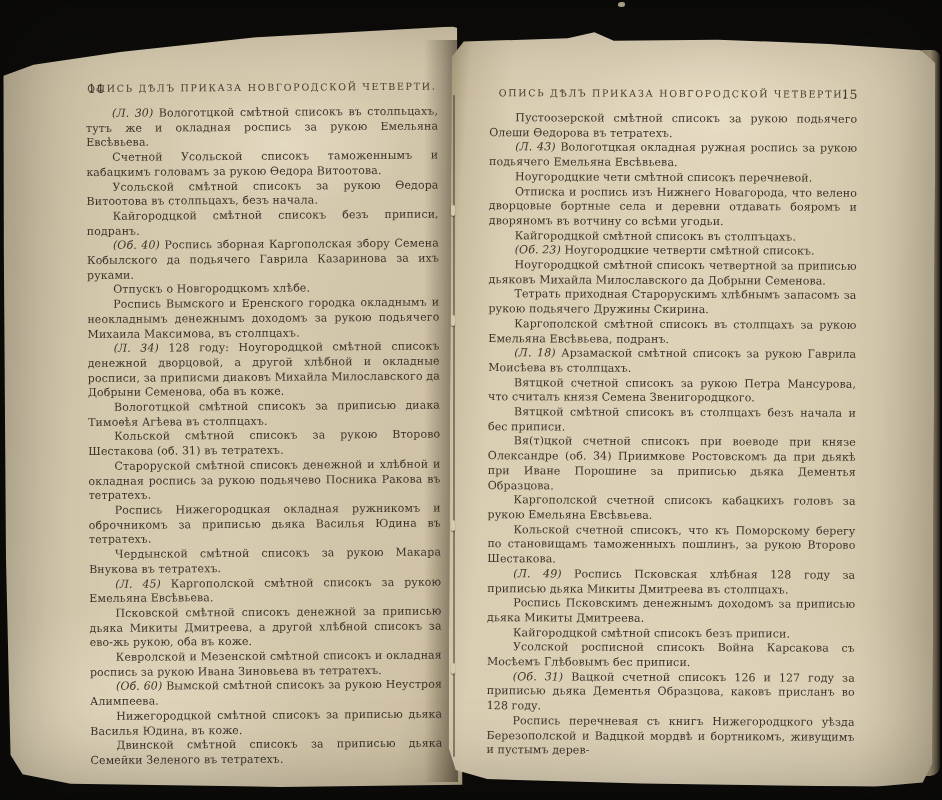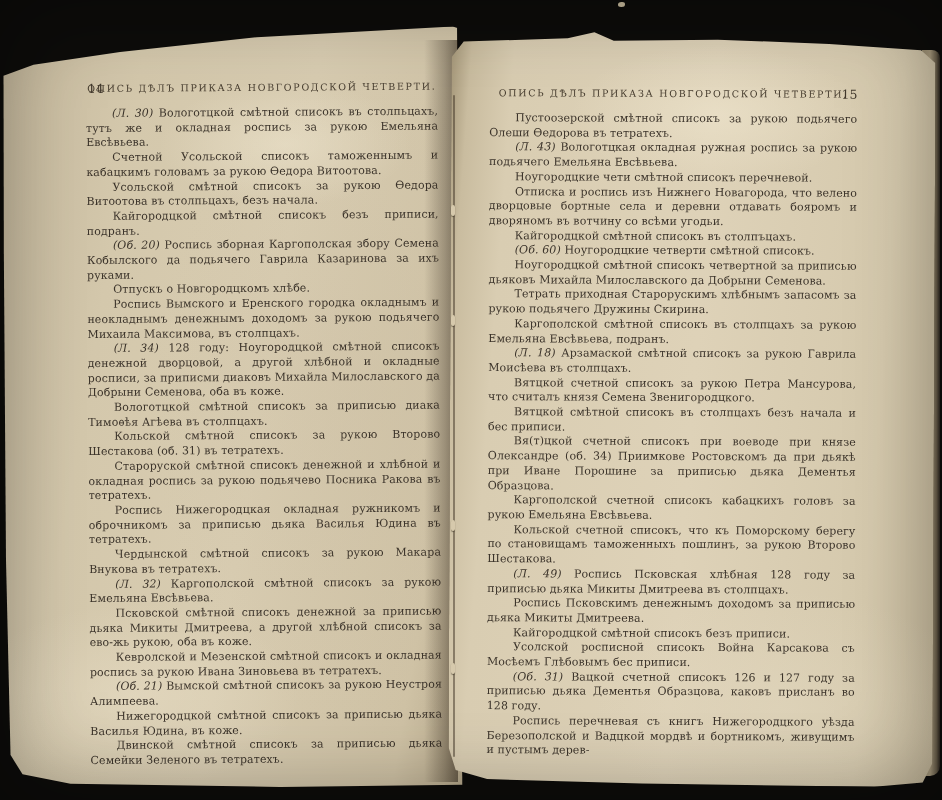--- a/index.html
+++ b/index.html
@@ -106,54 +106,54 @@
     <div class="text-col">
       <div class="running-header">
         <span class="page-number">14</span>
         <span class="running-title">ОПИСЬ ДѢЛЪ ПРИКАЗА НОВГОРОДСКОЙ ЧЕТВЕРТИ.</span>
       </div>
       <div class="paragraphs">
           <p><em>(Л. 30) </em>Вологотцкой смѣтной списокъ въ столпьцахъ, тутъ же и окладная роспись за рукою Емельяна Евсѣвьева.</p>
           <p>Счетной Усольской списокъ таможеннымъ и кабацкимъ головамъ за рукою Ѳедора Витоотова.</p>
           <p>Усольской смѣтной списокъ за рукою Ѳедора Витоотова въ столпьцахъ, безъ начала.</p>
           <p>Кайгородцкой смѣтной списокъ безъ приписи, подранъ.</p>
-          <p><em>(Об. 20) </em>Роспись зборная Каргополская збору Семена Кобылского да подьячего Гаврила Казаринова за ихъ руками.</p>
+          <p><em>(Об. 40) </em>Роспись зборная Каргополская збору Семена Кобылского да подьячего Гаврила Казаринова за ихъ руками.</p>
           <p>Отпускъ о Новгородцкомъ хлѣбе.</p>
           <p>Роспись Вымского и Еренского городка окладнымъ и неокладнымъ денежнымъ доходомъ за рукою подьячего Михаила Максимова, въ столпцахъ.</p>
           <p><em>(Л. 34) </em>128 году: Ноугородцкой смѣтной списокъ денежной дворцовой, а другой хлѣбной и окладные росписи, за приписми диаковъ Михайла Милославского да Добрыни Семенова, оба въ коже.</p>
           <p>Вологотцкой смѣтной списокъ за приписью диака Тимоѳѣя Агѣева въ столпцахъ.</p>
           <p>Кольской смѣтной списокъ за рукою Второво Шестакова (об. 31) въ тетратехъ.</p>
           <p>Староруской смѣтной списокъ денежной и хлѣбной и окладная роспись за рукою подьячево Посника Ракова въ тетратехъ.</p>
           <p>Роспись Нижегородцкая окладная ружникомъ и оброчникомъ за приписью дьяка Василья Юдина въ тетратехъ.</p>
           <p>Чердынской смѣтной списокъ за рукою Макара Внукова въ тетратехъ.</p>
-          <p><em>(Л. 32) </em>Каргополской смѣтной списокъ за рукою Емельяна Евсѣвьева.</p>
+          <p><em>(Л. 45) </em>Каргополской смѣтной списокъ за рукою Емельяна Евсѣвьева.</p>
           <p>Псковской смѣтной списокъ денежной за приписью дьяка Микиты Дмитреева, а другой хлѣбной списокъ за ево-жь рукою, оба въ коже.</p>
           <p>Кевролской и Мезенской смѣтной списокъ и окладная роспись за рукою Ивана Зиновьева въ тетратехъ.</p>
-          <p><em>(Об. 21) </em>Вымской смѣтной списокъ за рукою Неустроя Алимпеева.</p>
+          <p><em>(Об. 60) </em>Вымской смѣтной списокъ за рукою Неустроя Алимпеева.</p>
           <p>Нижегородцкой смѣтной списокъ за приписью дьяка Василья Юдина, въ коже.</p>
           <p>Двинской смѣтной списокъ за приписью дьяка Семейки Зеленого въ тетратехъ.</p>
         </div>
     </div>
   </div>
 
   <div class="gutter-shadow"></div>
 
   <div class="page page-right">
     <div class="text-col">
       <div class="running-header">
         <span class="running-title">ОПИСЬ ДѢЛЪ ПРИКАЗА НОВГОРОДСКОЙ ЧЕТВЕРТИ.</span>
         <span class="page-number">15</span>
       </div>
       <div class="paragraphs">
           <p>Пустоозерской смѣтной списокъ за рукою подьячего Олеши Ѳедорова въ тетратехъ.</p>
           <p><em>(Л. 43) </em>Вологотцкая окладная ружная роспись за рукою подьячего Емельяна Евсѣвьева.</p>
           <p>Ноугородцкие чети смѣтной списокъ перечневой.</p>
           <p>Отписка и роспись изъ Нижнего Новагорода, что велено дворцовые бортные села и деревни отдавать бояромъ и дворяномъ въ вотчину со всѣми угодьи.</p>
           <p>Кайгородцкой смѣтной списокъ въ столпъцахъ.</p>
-          <p><em>(Об. 60) </em>Ноугородцкие четверти смѣтной списокъ.</p>
+          <p><em>(Об. 23) </em>Ноугородцкие четверти смѣтной списокъ.</p>
           <p>Ноугородцкой смѣтной списокъ четвертной за приписью дьяковъ Михайла Милославского да Добрыни Семенова.</p>
           <p>Тетрать приходная Старорускимъ хлѣбнымъ запасомъ за рукою подьячего Дружины Скирина.</p>
           <p>Каргополской смѣтной списокъ въ столпцахъ за рукою Емельяна Евсѣвьева, подранъ.</p>
           <p><em>(Л. 18) </em>Арзамаской смѣтной списокъ за рукою Гаврила Моисѣева въ столпцахъ.</p>
           <p>Вятцкой счетной списокъ за рукою Петра Мансурова, что считалъ князя Семена Звенигородцкого.</p>
           <p>Вятцкой смѣтной списокъ въ столпцахъ безъ начала и бес приписи.</p>
           <p>Вя(т)цкой счетной списокъ при воеводе при князе Олександре (об. 34) Приимкове Ростовскомъ да при дьякѣ при Иване Порошине за приписью дьяка Дементья Образцова.</p>
           <p>Каргополской счетной списокъ кабацкихъ головъ за рукою Емельяна Евсѣвьева.</p>
           <p>Кольской счетной списокъ, что къ Поморскому берегу по становищамъ таможенныхъ пошлинъ, за рукою Второво Шестакова.</p>
           <p><em>(Л. 49) </em>Роспись Псковская хлѣбная 128 году за приписью дьяка Микиты Дмитреева въ столпцахъ.</p>

